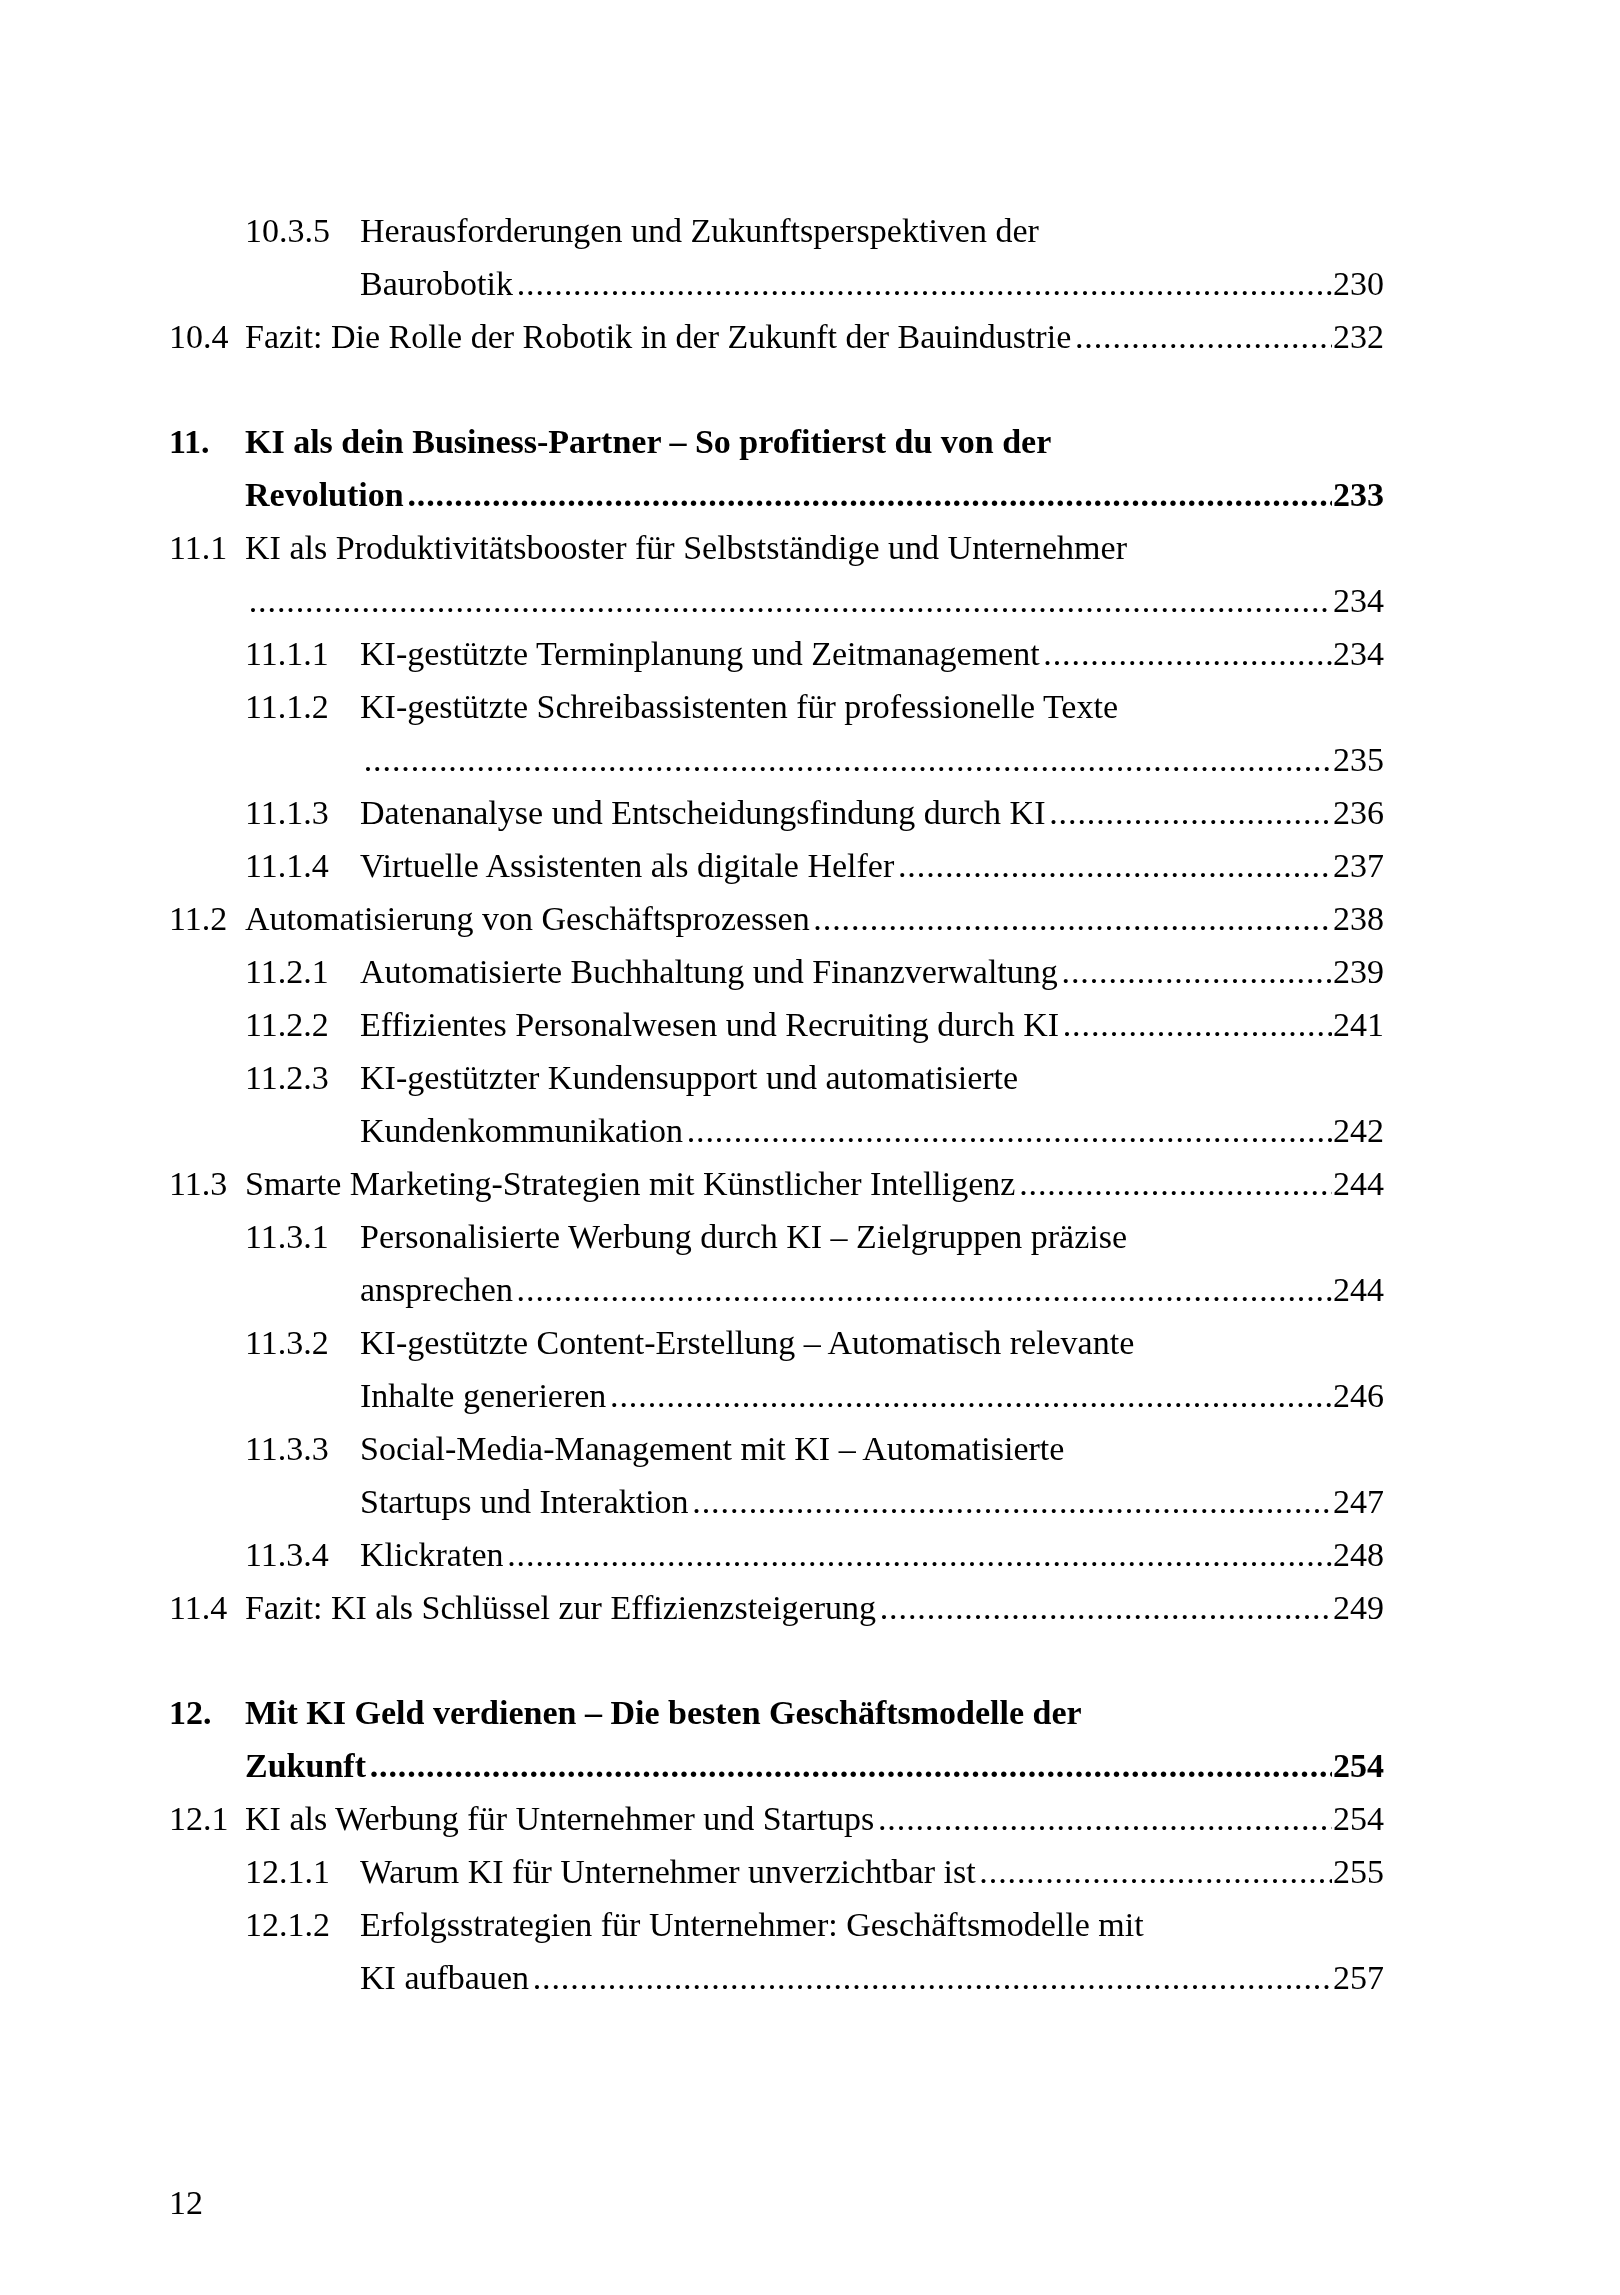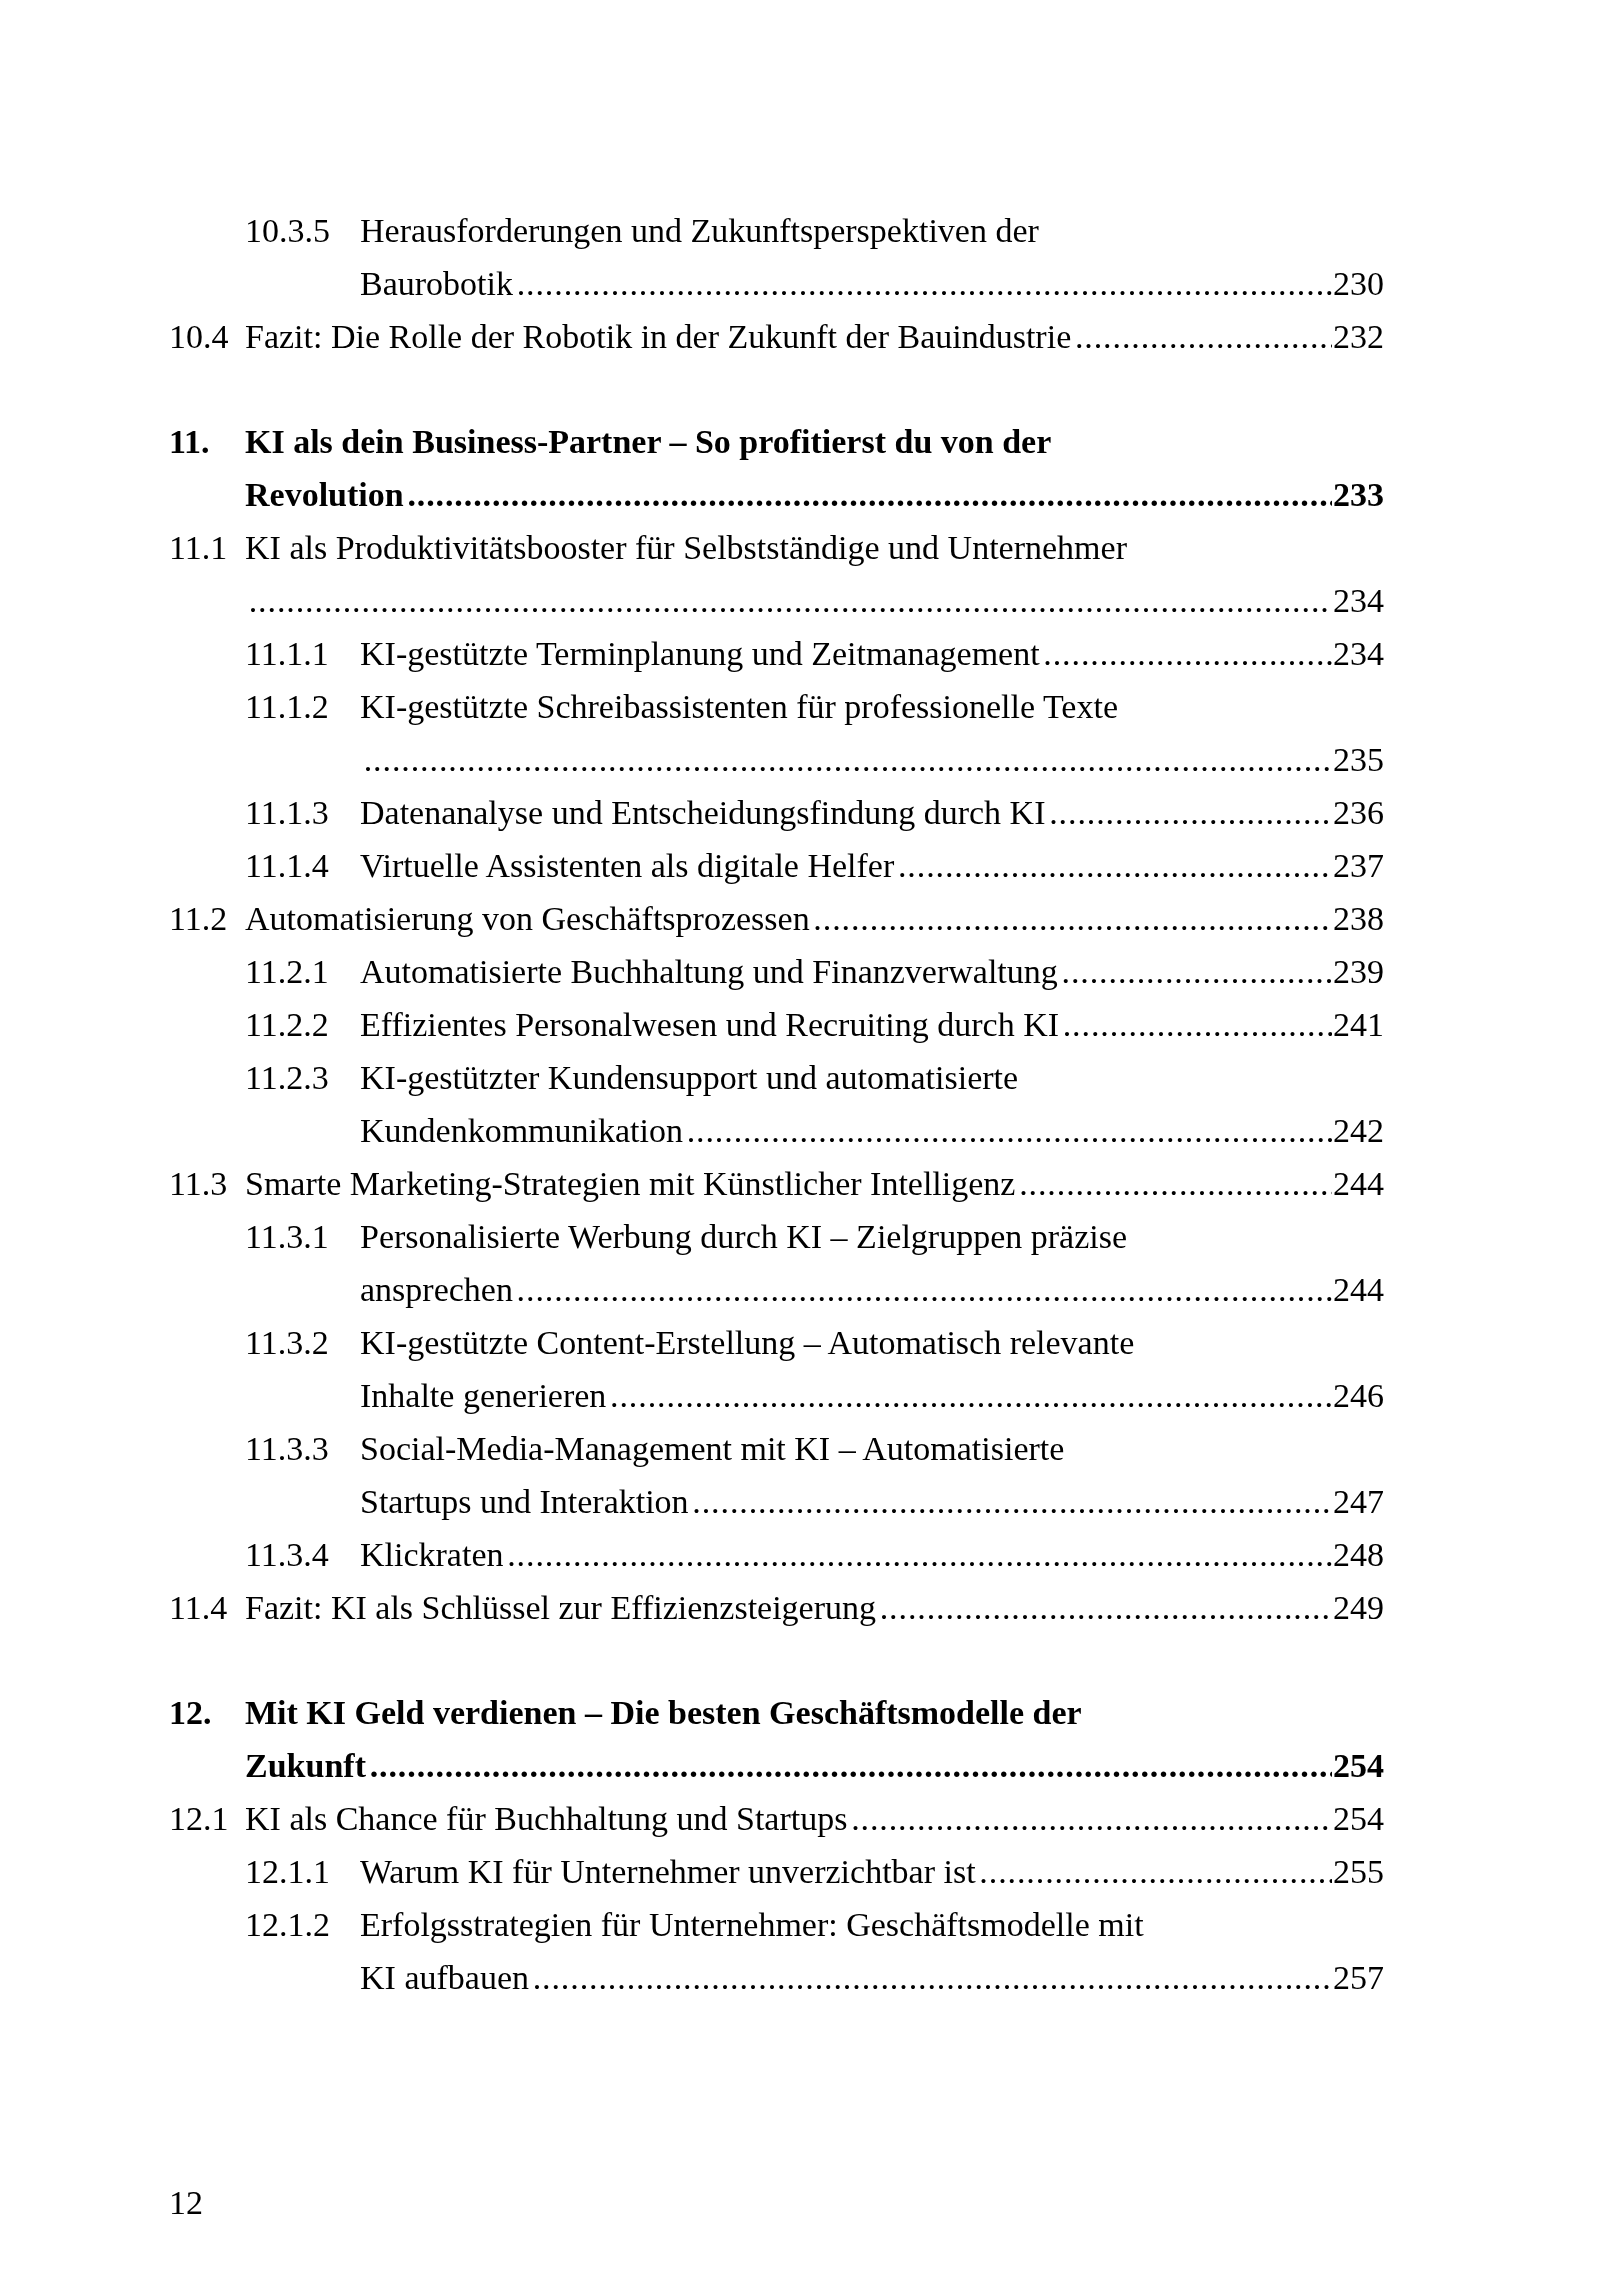--- a/index.html
+++ b/index.html
@@ -267,21 +267,21 @@
             <span class="txt">Zukunft</span>
             <span class="dots"></span>
             <span class="pagenum">254</span>
           </div>
         </div>
       </div>
       <div class="entry l1">
         <span class="num">12.1</span>
         <div class="body">
           <div class="line last">
-            <span class="txt">KI als Chance für Buchhaltung und Startups</span>
+            <span class="txt">KI als Werbung für Unternehmer und Startups</span>
             <span class="dots"></span>
             <span class="pagenum">254</span>
           </div>
         </div>
       </div>
       <div class="entry l2">
         <span class="num">12.1.1</span>
         <div class="body">
           <div class="line last">
             <span class="txt">Warum KI für Unternehmer unverzichtbar ist</span>

